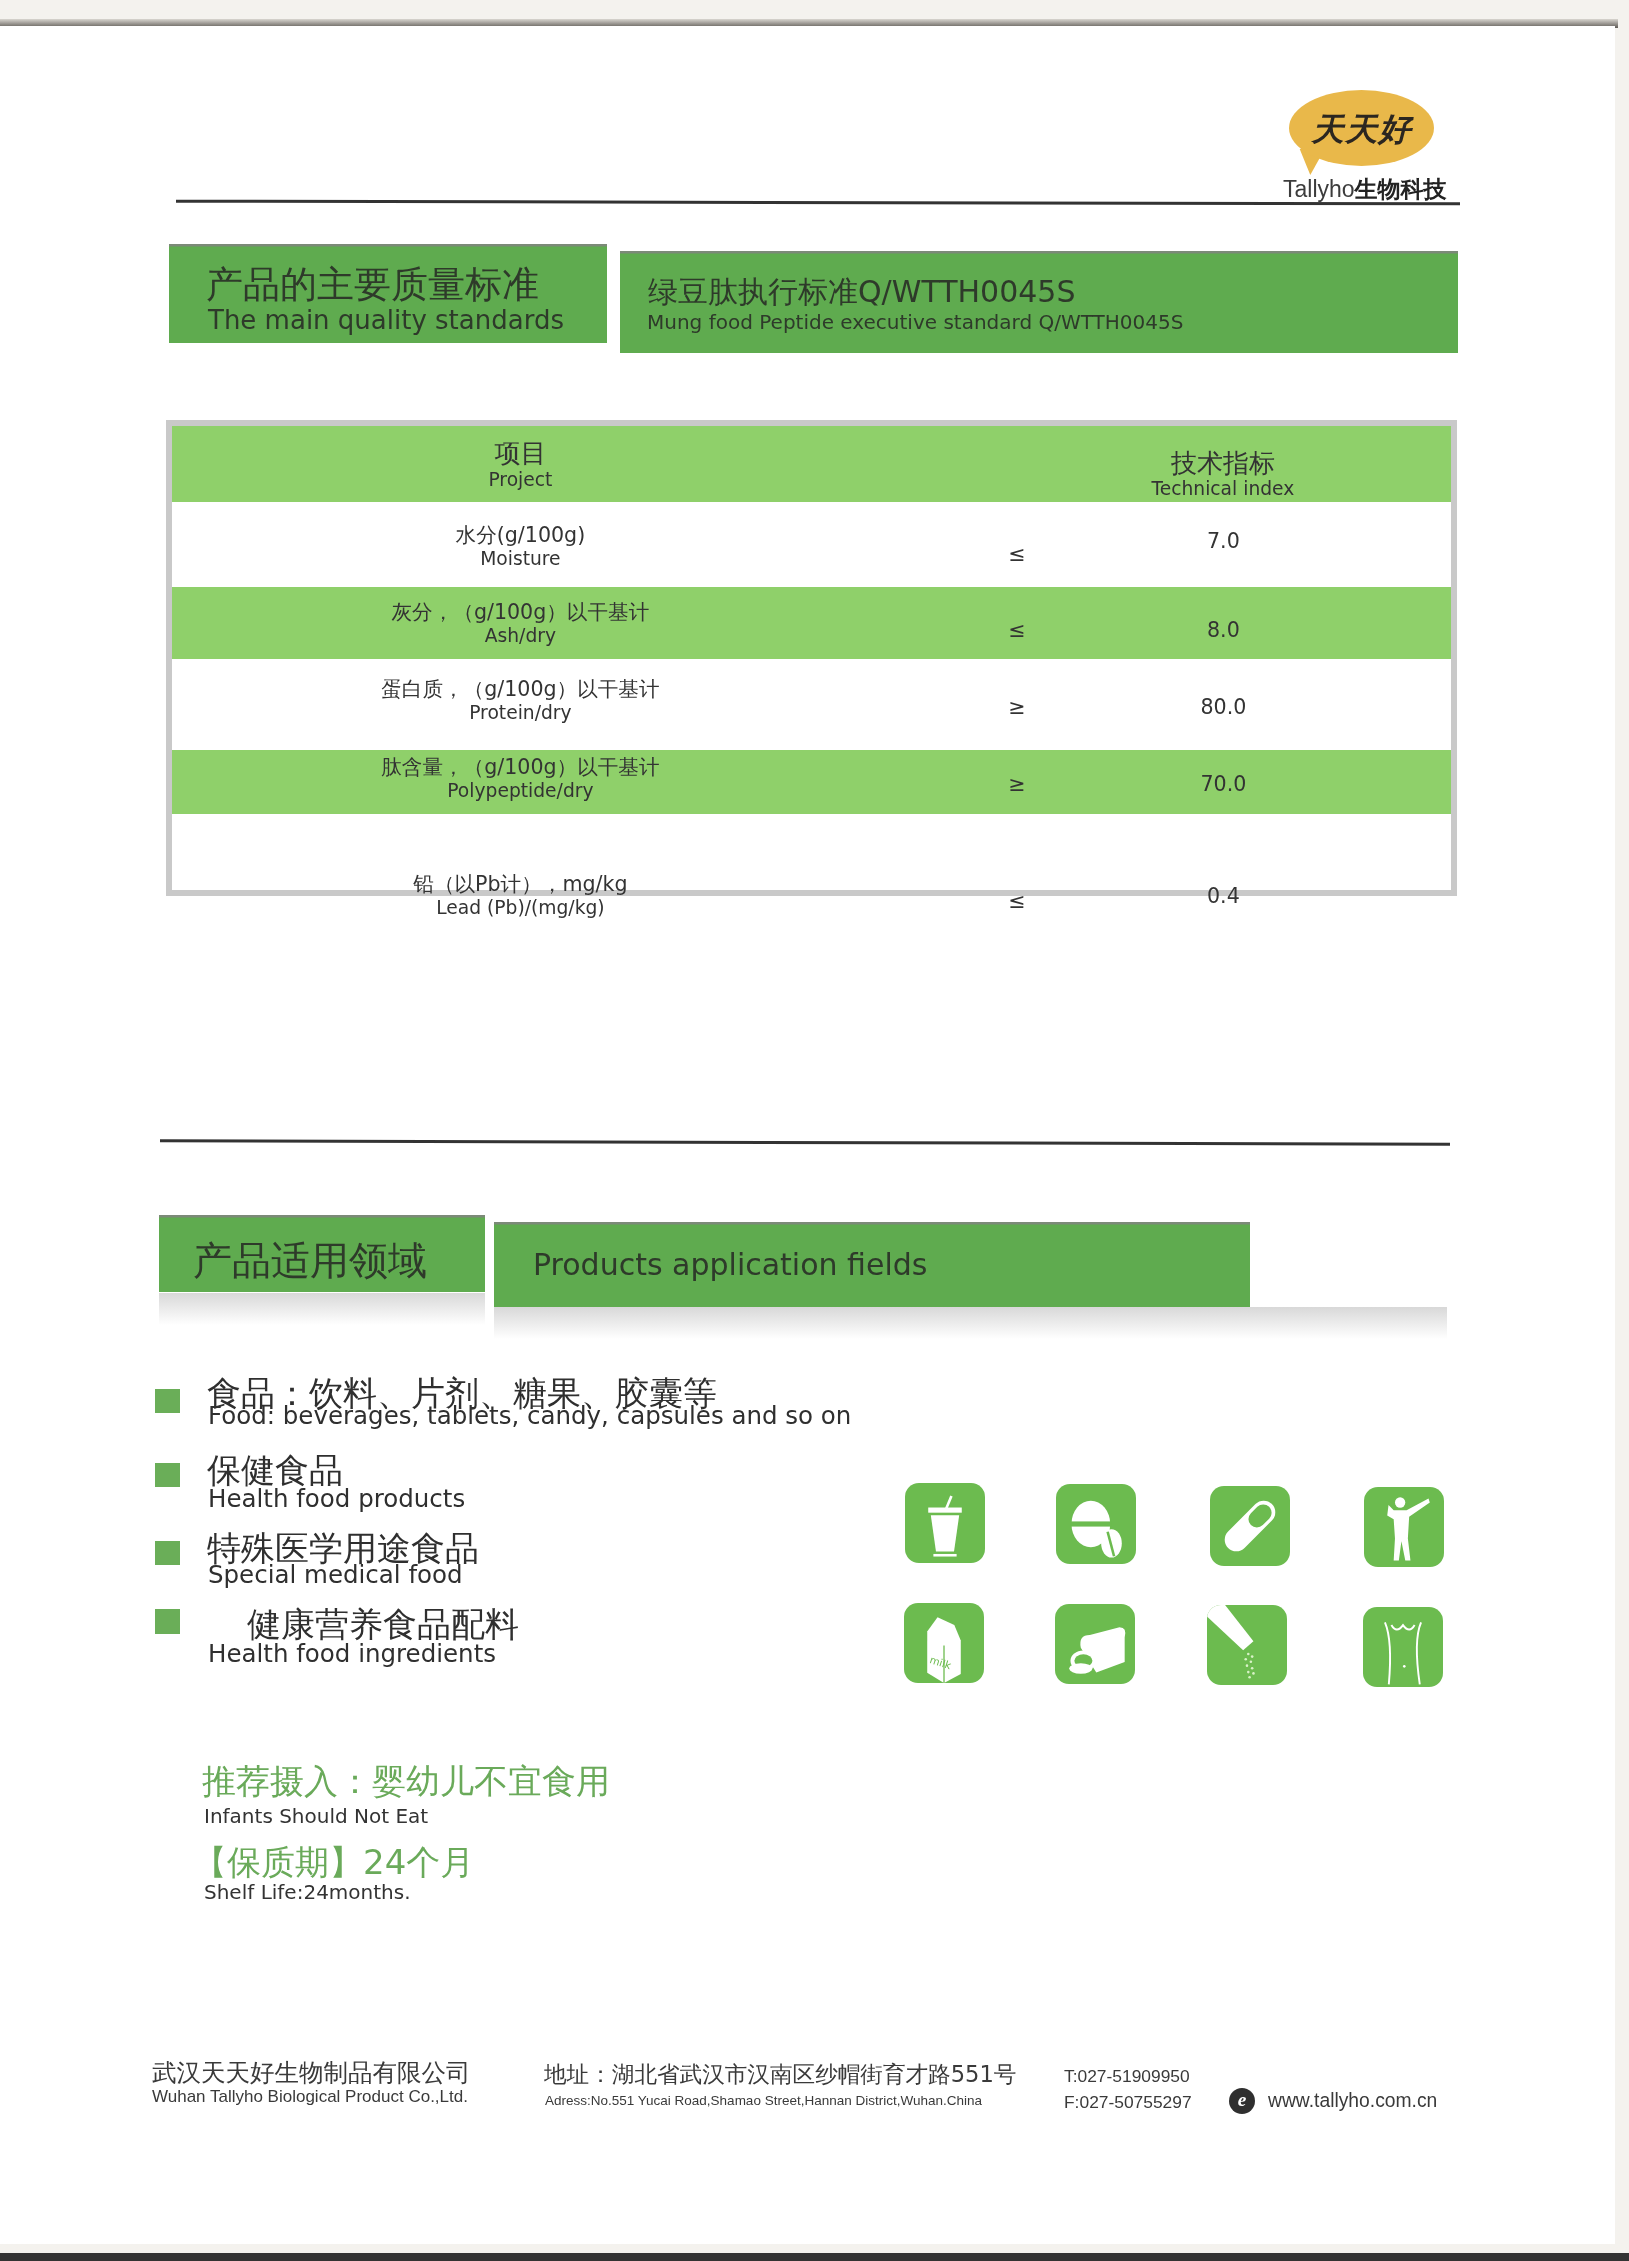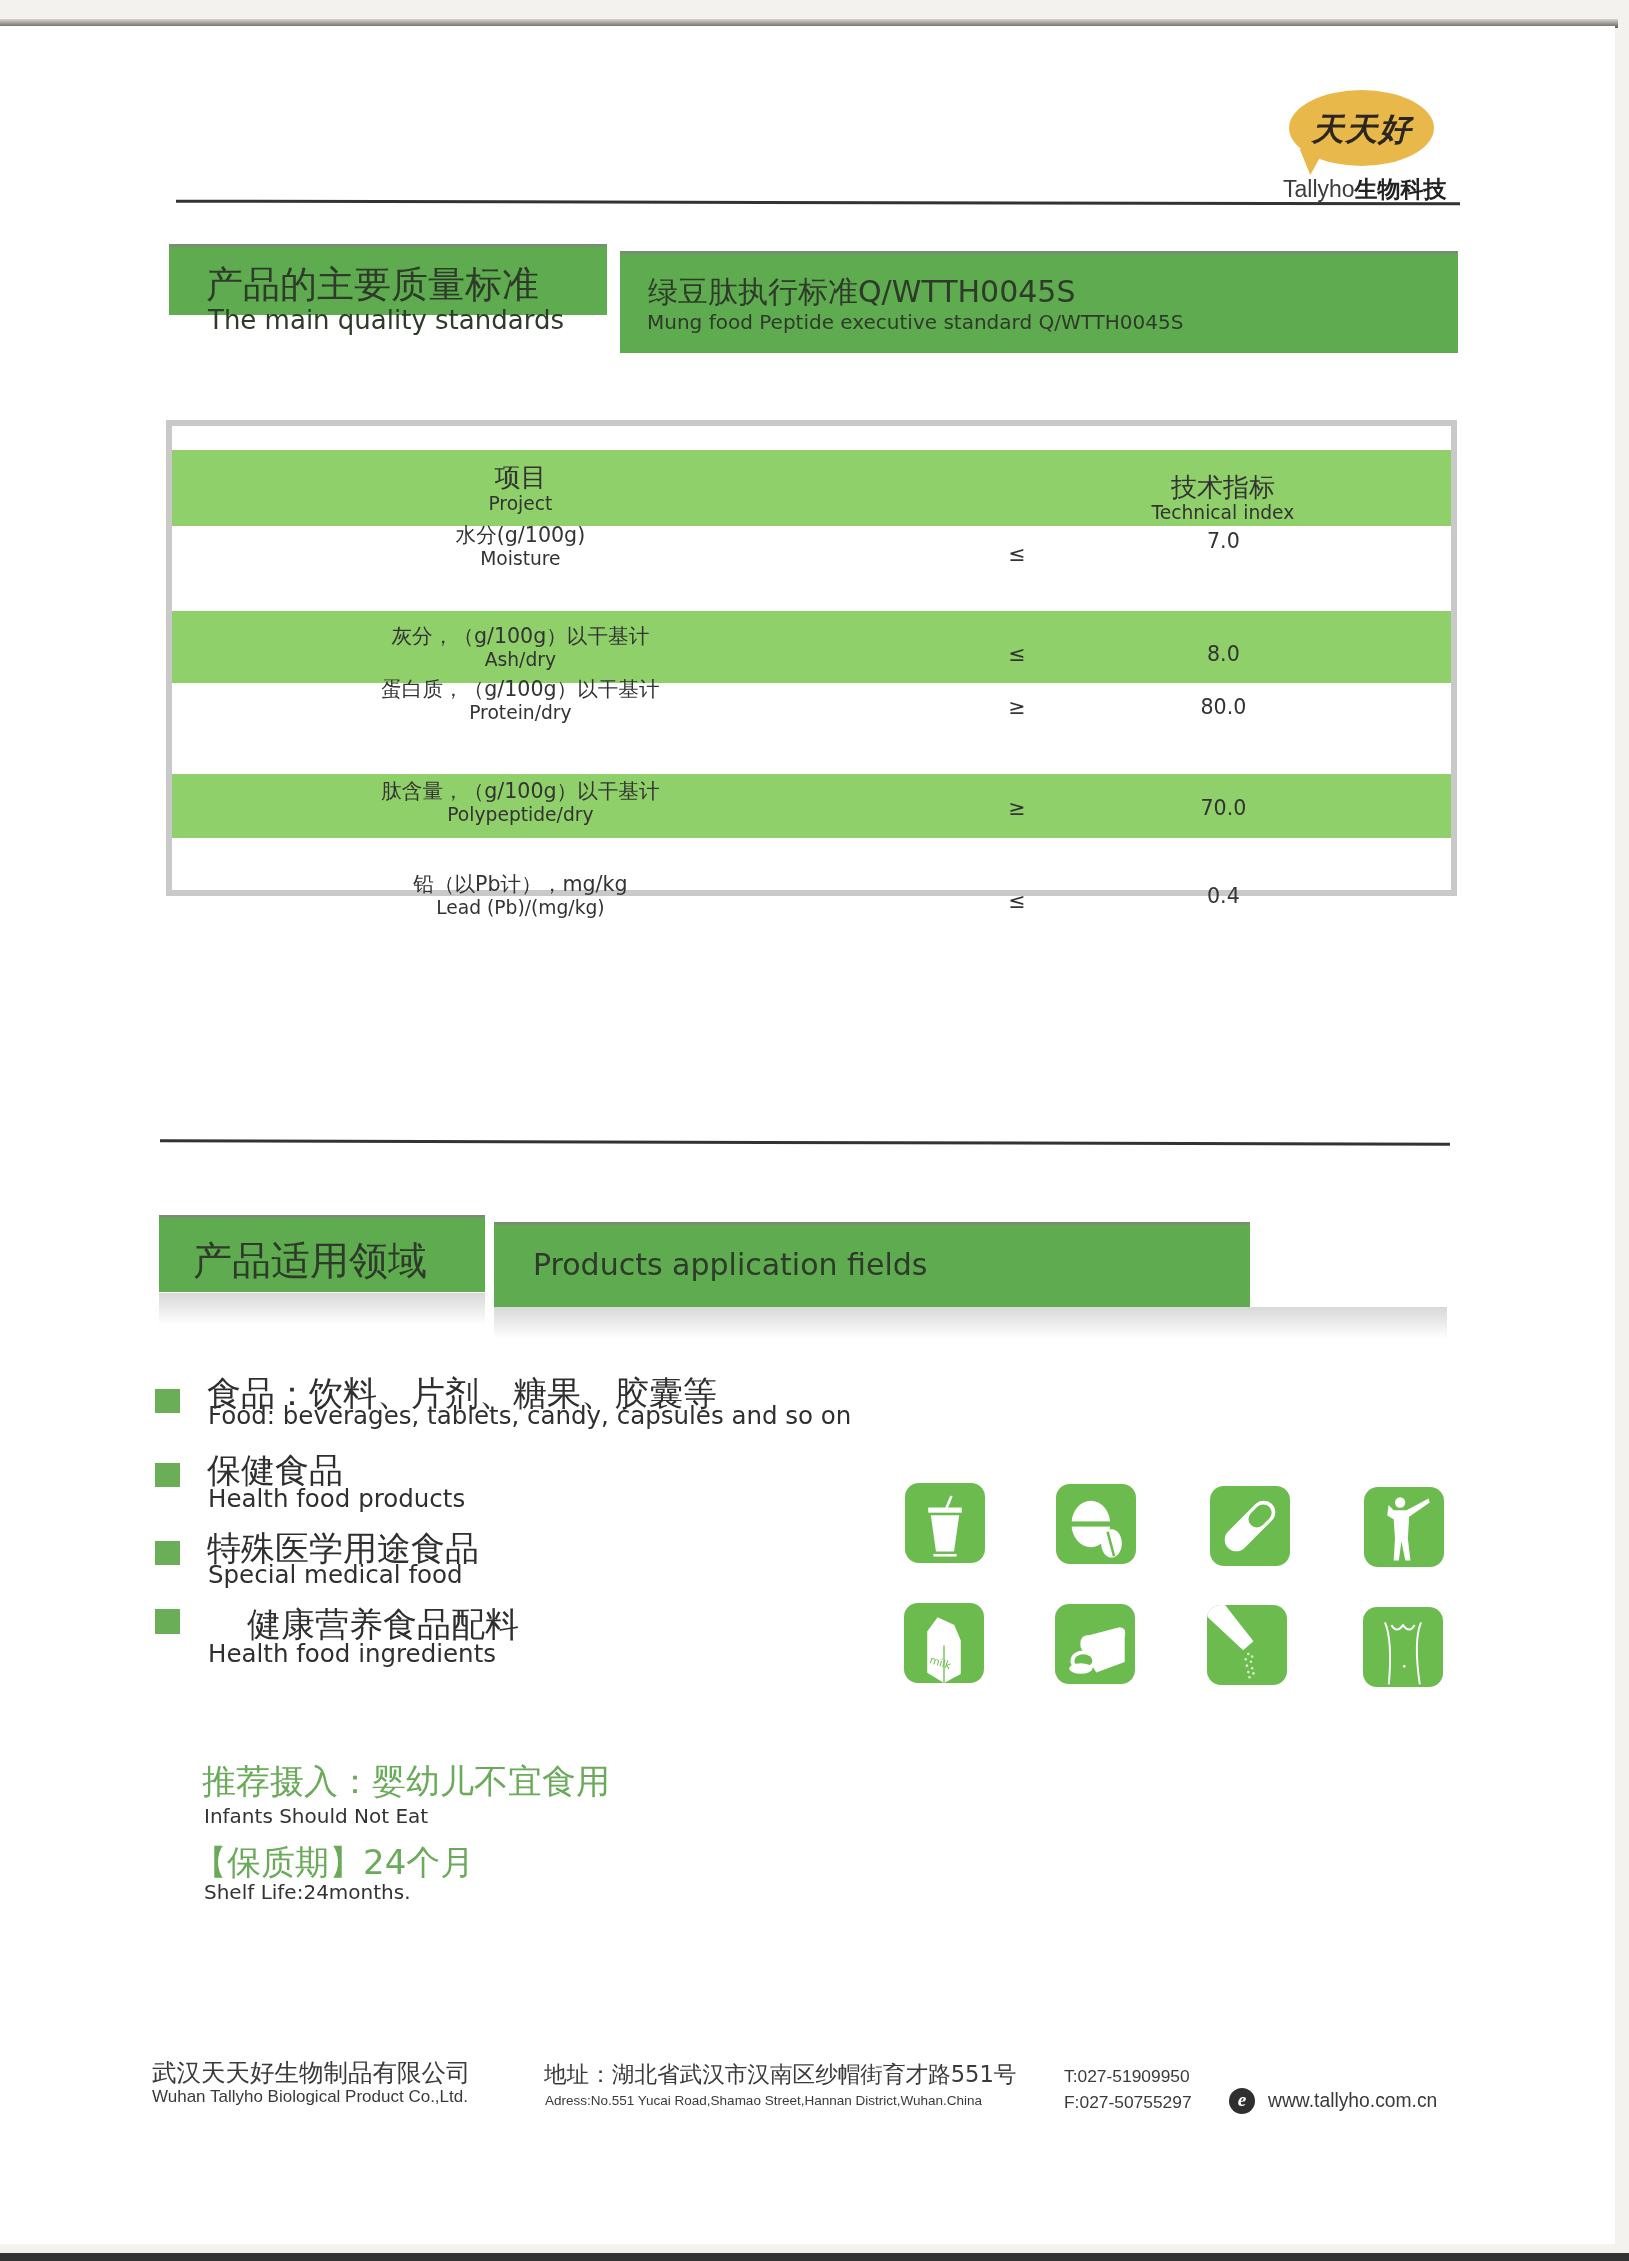--- a/index.html
+++ b/index.html
@@ -56,21 +56,21 @@
     position: absolute; background: linear-gradient(#d8d8d8, #ffffff);
   }
 
   
   .tbl {
     position: absolute; left: 166px; top: 420px; width: 1291px; height: 476px;
     background: #c9c9c9; padding: 6.4px; box-sizing: border-box;
   }
   .tbl-inner { position: relative; width: 100%; height: 100%; background: #ffffff; }
   .trow { position: absolute; left: 0; width: 100%; }
-  .trow.green { background: #8fd06a; margin-top: 24px; }
+  .trow.green { background: #8fd06a; }
   .cell-proj { position: absolute; left: 0; width: 696px; text-align: center; }
   .cell-proj .cn { font-size: 20.6px; color: #333; line-height: 26px; }
   .cell-proj .en { font-size: 18.7px; color: #333; line-height: 22px; }
   .cell-op { position: absolute; left: 825px; width: 39px; text-align: center; font-size: 20.6px; color: #333; }
   .cell-val { position: absolute; left: 993px; width: 116px; text-align: center; font-size: 20.6px; color: #333; }
 
   
   .app-item { position: absolute; left: 155px; }
   .app-item .bullet { position: absolute; left: 0; width: 24.5px; height: 24.5px; background: #6aae58; }
   .app-item .cn { position: absolute; left: 52px; font-size: 34px; color: #2f2f2f; white-space: nowrap; line-height: 39px; }
@@ -106,21 +106,21 @@
   <div class="logo-tail"></div>
   <div class="logo-bubble"></div>
   <div class="logo-cn">天天好</div>
   <div class="logo-brand">
     <span>Tallyho</span><b>生物科技</b>
   </div>
 </div>
 
 <div class="rule" style="left:176px; top:201px; width:1284px; transform:rotate(0.12deg);"></div>
 
-<div class="gbar" style="left:169px; top:244px; width:438px; height:71px;">
+<div class="gbar" style="left:169px; top:244px; width:438px; height:99px;">
   <div class="cn" style="left:37px; top:15.5px; font-size:37px;">产品的主要质量标准</div>
   <div class="en" style="left:39px; top:61px; font-size:26px;">The main quality standards</div>
 </div>
 <div class="gbar" style="left:620px; top:251px; width:838px; height:102px;">
   <div class="cn" style="left:28px; top:20.6px; font-size:30px;">绿豆肽执行标准Q/WTTH0045S</div>
   <div class="en" style="left:27px; top:59px; font-size:20px;">Mung food Peptide executive standard Q/WTTH0045S</div>
 </div>
 
 <div class="tbl">
   <div class="tbl-inner">

